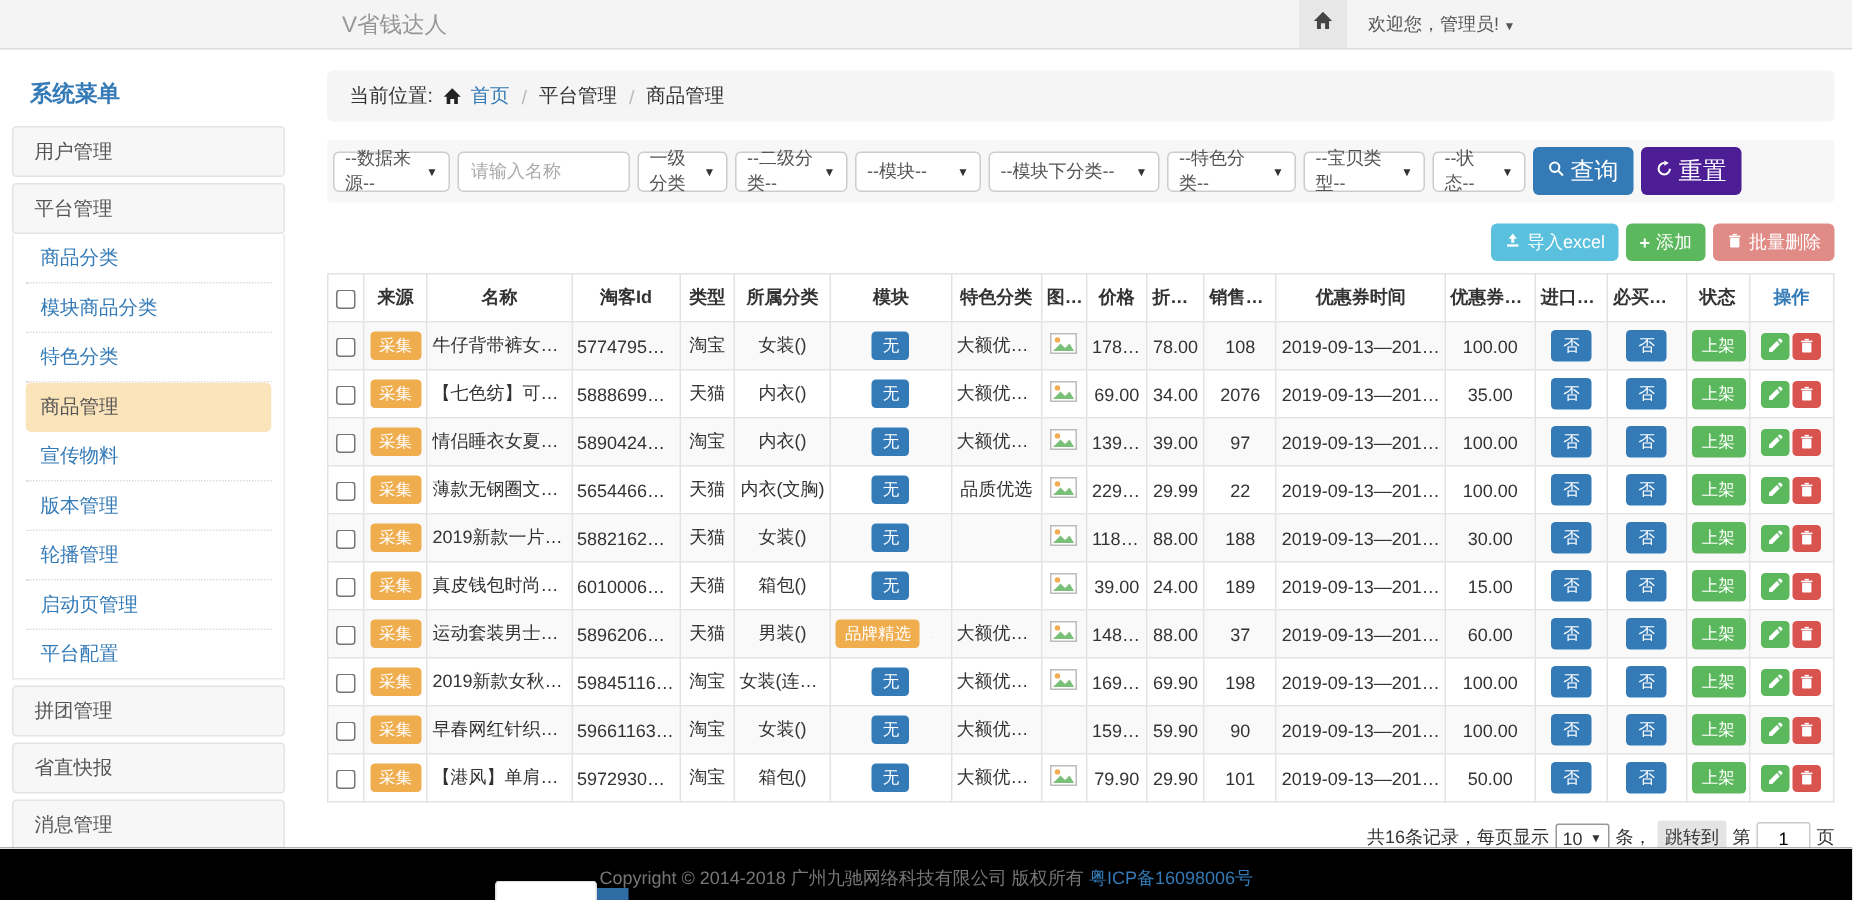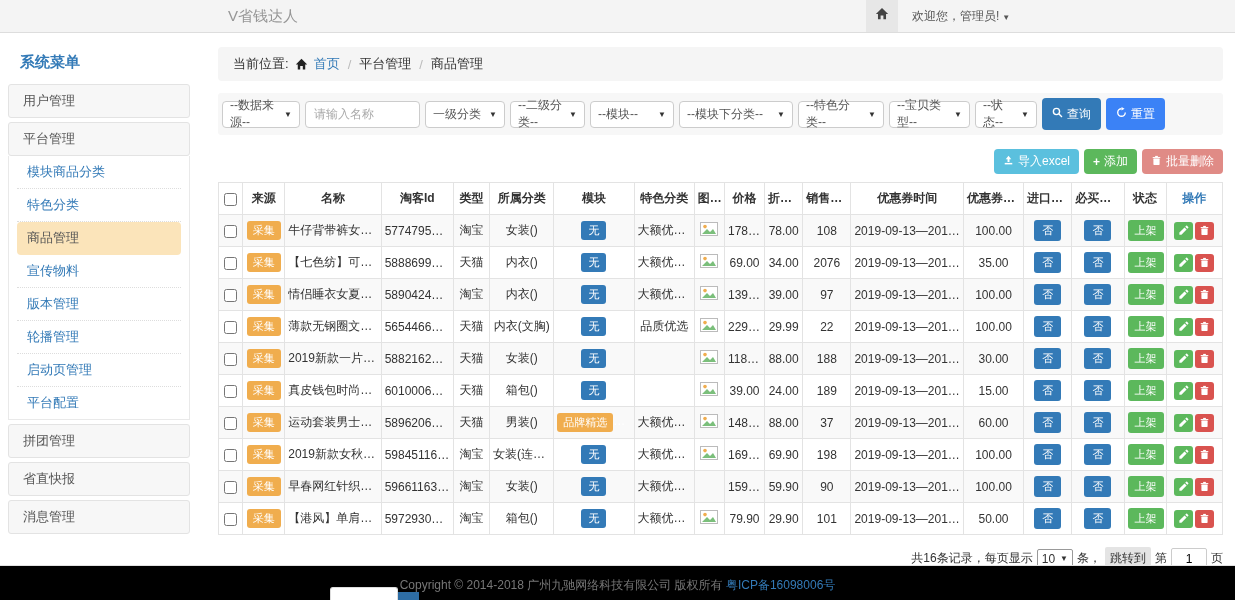--- a/index.html
+++ b/index.html
@@ -32,23 +32,23 @@
   .breadcrumb .link { color:#337ab7; cursor:pointer; }
   .breadcrumb .sep { color:#bbb; margin:0 2px; }
   .bc-house { color:#222; display:inline-flex; }
 
   
   .filterbar { background:#f7f7f7; margin-top:12px; padding:5px 4px; border-radius:3px; display:flex; gap:5px; align-items:center; }
   .fselect { background:#fff; border:1px solid #ccc; border-radius:4px; height:27px; display:flex; align-items:center; justify-content:space-between; padding:0 7px; font-size:12px; color:#555; cursor:pointer; flex:none; }
   .fselect .caret { font-size:8px; color:#333; margin-left:4px; }
   .finput { width:115px; height:27px; border:1px solid #ccc; border-radius:4px; padding:0 8px; font-size:12px; color:#555; flex:none; }
   .finput::placeholder { color:#aaa; }
-  .fbtn { height:27px; border:none; border-radius:4px; color:#fff; font-size:12px; padding:16px 10px; display:inline-flex; align-items:center; gap:4px; cursor:pointer; flex:none; }
+  .fbtn { height:27px; border:none; border-radius:4px; color:#fff; font-size:16px; padding:16px 10px; display:inline-flex; align-items:center; gap:4px; cursor:pointer; flex:none; }
   .btn-query { background:#337ab7; }
-  .btn-reset { background:#3b82f6; }
+  .btn-reset { background:#4c1d95; }
 
   
   .actions { display:flex; justify-content:flex-end; gap:5px; margin-top:14px; }
   .abtn { height:25px; border:none; border-radius:4px; color:#fff; font-size:12px; padding:0 9px; display:inline-flex; align-items:center; gap:4px; cursor:pointer; }
   .btn-import { background:#5bc0de; }
   .btn-add { background:#5cb85c; }
   .btn-batch-del { background:#e08b86; }
 
   
   table { width:100%; border-collapse:collapse; table-layout:fixed; font-size:12px; margin-top:8px; }
@@ -108,20 +108,21 @@
     </div>
   </div>
 
   <div class="cols">
     <div class="sidebar">
       <div class="sidebar-heading">系统菜单</div>
       <div>
           <div class="menu-group"><span>用户管理</span></div>
           <div class="menu-group"><span>平台管理</span></div>
           <div class="submenu">
+            <div class="menu-sub"><span>商品分类</span></div>
             <div class="menu-sub"><span>模块商品分类</span></div>
             <div class="menu-sub"><span>特色分类</span></div>
             <div class="menu-sub active"><span>商品管理</span></div>
             <div class="menu-sub"><span>宣传物料</span></div>
             <div class="menu-sub"><span>版本管理</span></div>
             <div class="menu-sub"><span>轮播管理</span></div>
             <div class="menu-sub"><span>启动页管理</span></div>
             <div class="menu-sub"><span>平台配置</span></div>
           </div>
           <div class="menu-group"><span>拼团管理</span></div>
@@ -145,21 +146,21 @@
         <span>商品管理</span>
       </div>
 
       <div class="filterbar">
         <span style="display:flex;gap:5px;align-items:center;">
             <div class="fselect" style="width:78px">
               <span>--数据来源--</span>
               <span class="caret">▼</span>
             </div>
             <input class="finput" placeholder="请输入名称" style="">
-            <div class="fselect" style="width:80px">
+            <div class="fselect" style="width:60px">
               <span>一级分类</span>
               <span class="caret">▼</span>
             </div>
             <div class="fselect" style="width:75px">
               <span>--二级分类--</span>
               <span class="caret">▼</span>
             </div>
             <div class="fselect" style="width:84px">
               <span>--模块--</span>
               <span class="caret">▼</span>

